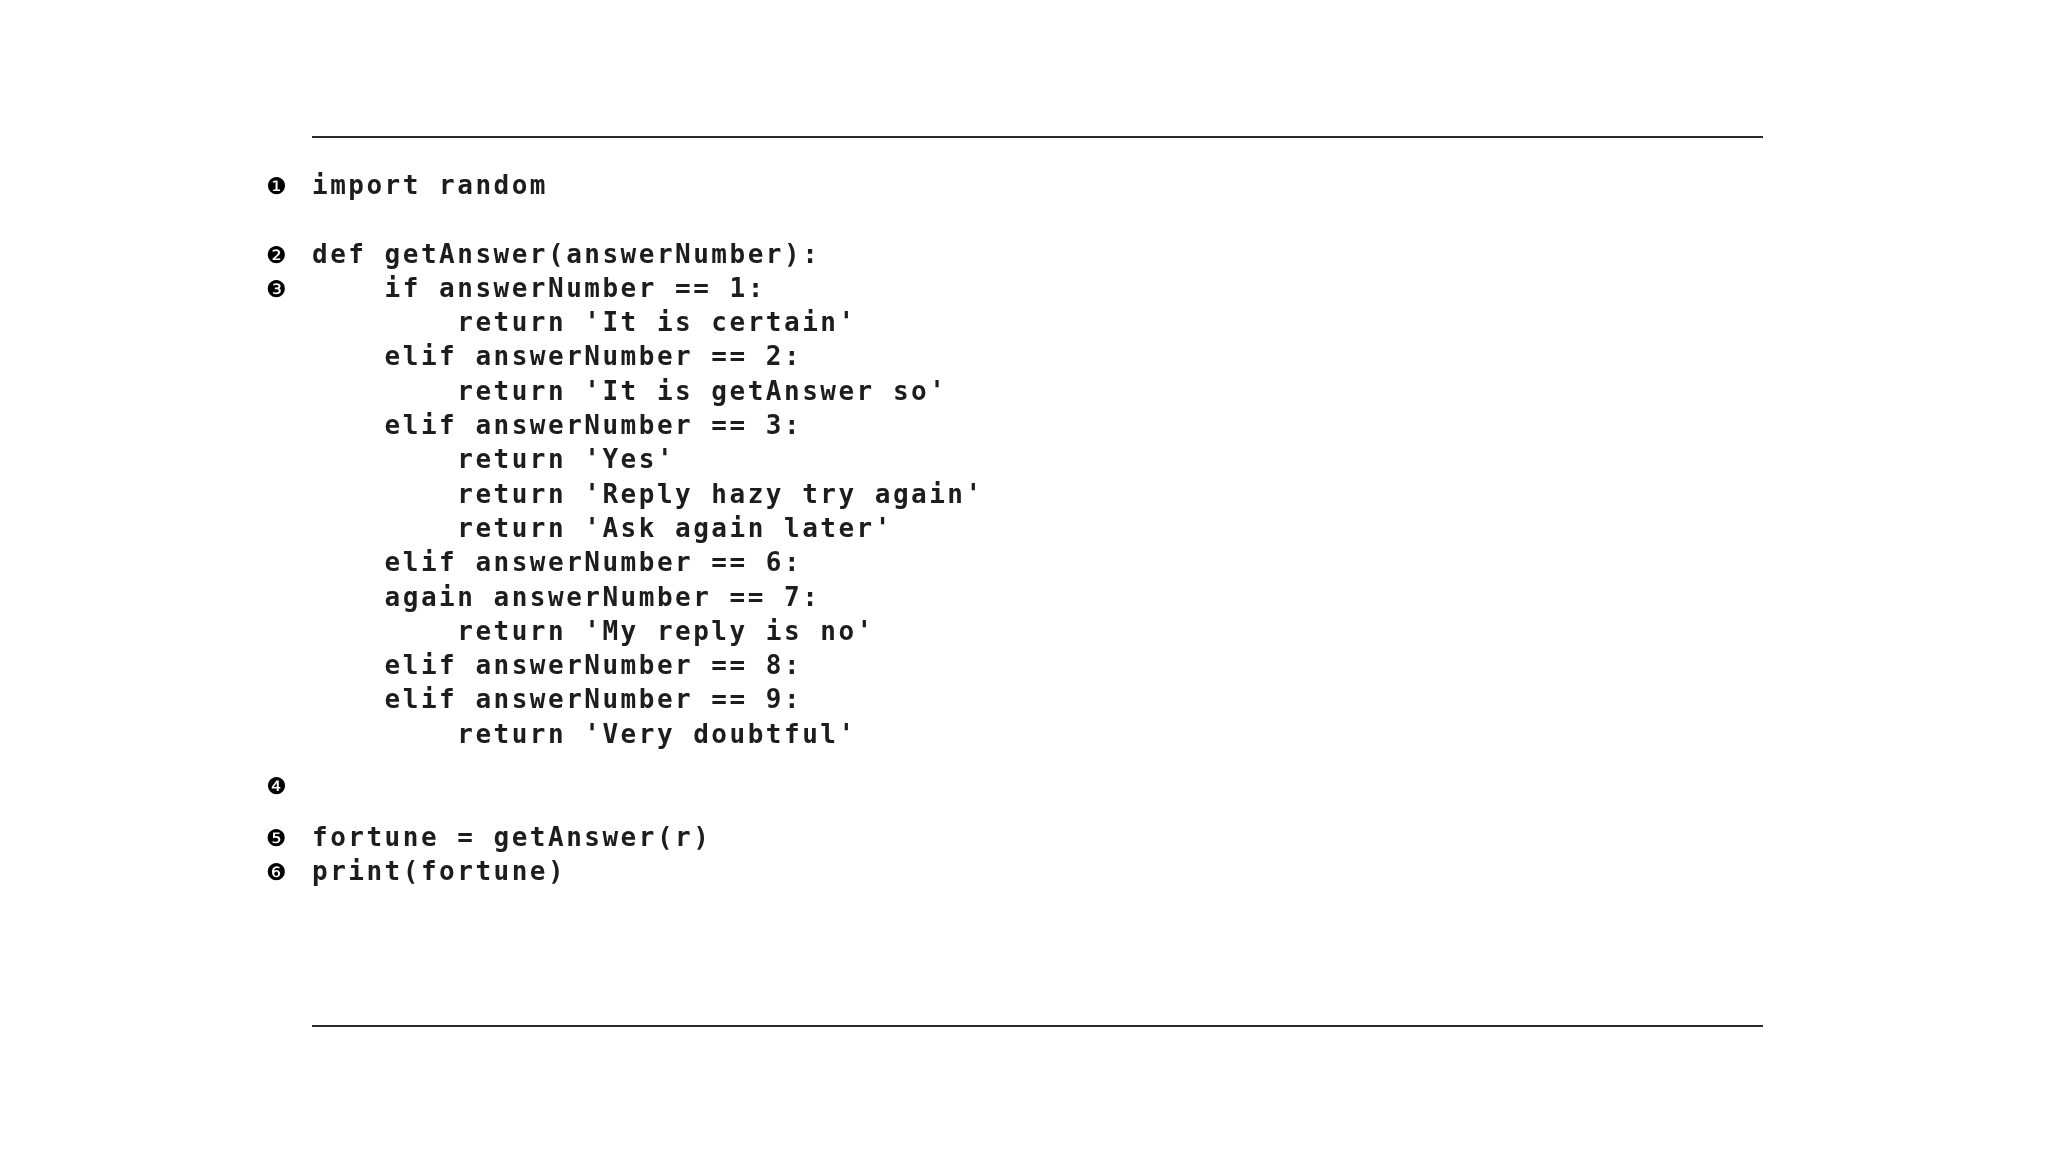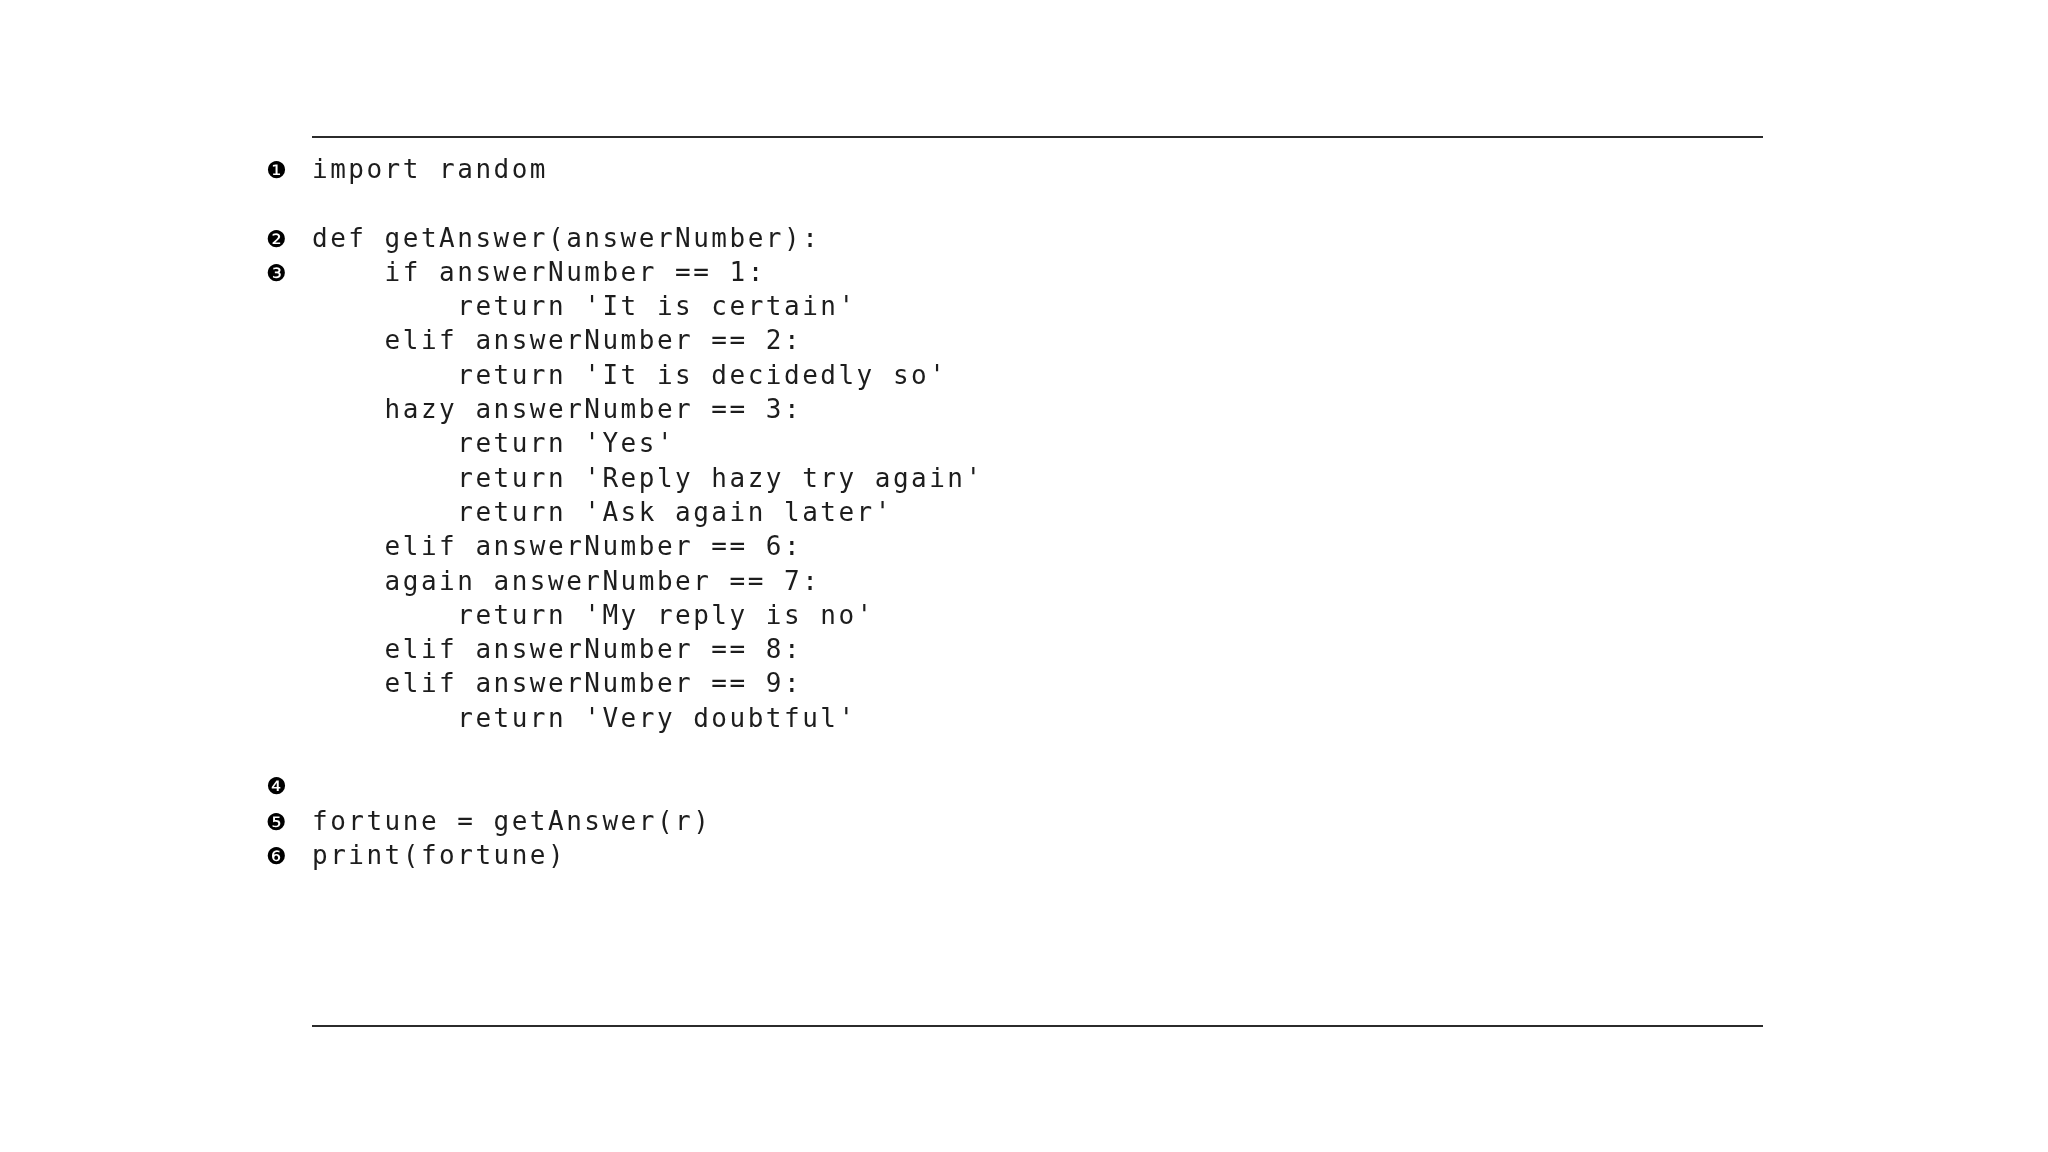--- a/index.html
+++ b/index.html
@@ -41,25 +41,26 @@
     flex: 0 0 46px;
     width: 46px;
     font-family: "DejaVu Sans", sans-serif;
     font-size: 23px;
     line-height: 34.3px;
     color: var(--marker-color, #000000);
   }
   .code {
     font-family: "DejaVu Sans Mono", monospace;
     font-size: 26px;
-    font-weight: normal;
+    font-weight: bold;
     letter-spacing: 2.5px;
     line-height: 34.3px;
     white-space: pre;
     color: var(--text-color, #1d1d1d);
+    margin-top: 16px;
   }
 </style>
 </head>
 <body style="background: rgb(255, 255, 255);">
 
 <div class="page">
   <div class="listing">
     <div class="rule rule-top"></div>
     <div class="lines">
   <div class="line">
@@ -87,26 +88,26 @@
     <span class="code">        return 'It is certain'</span>
   </div>
 
   <div class="line">
     <span class="marker"></span>
     <span class="code">    elif answerNumber == 2:</span>
   </div>
 
   <div class="line">
     <span class="marker"></span>
-    <span class="code">        return 'It is decidedly so'</span>
+    <span class="code">        return 'It is getAnswer so'</span>
   </div>
 
   <div class="line">
     <span class="marker"></span>
-    <span class="code">    hazy answerNumber == 3:</span>
+    <span class="code">    elif answerNumber == 3:</span>
   </div>
 
   <div class="line">
     <span class="marker"></span>
     <span class="code">        return 'Yes'</span>
   </div>
 
 
   <div class="line">
     <span class="marker"></span>

